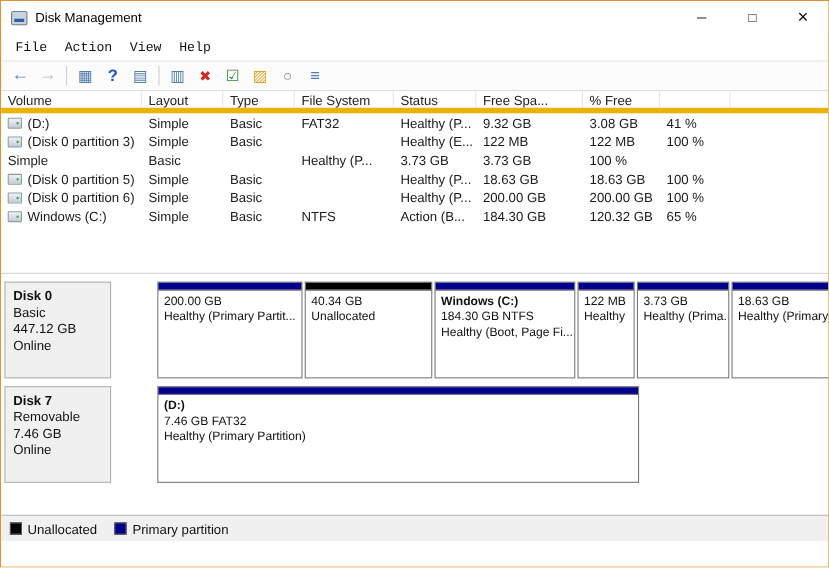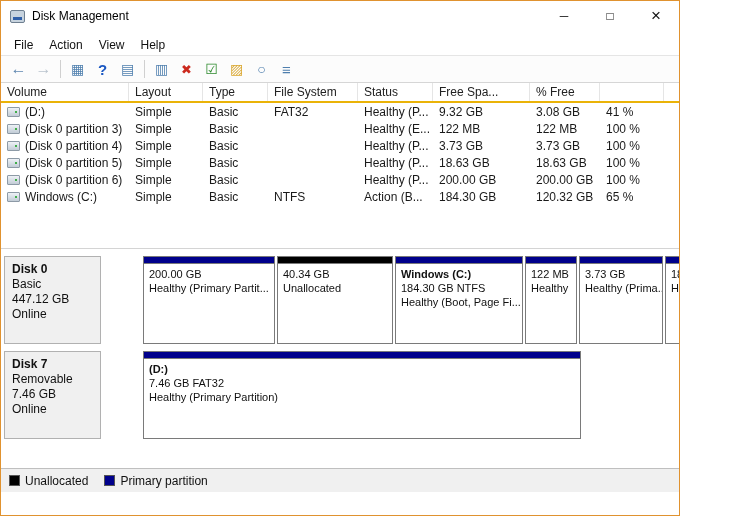--- a/index.html
+++ b/index.html
@@ -1,29 +1,29 @@
 <!DOCTYPE html>
 <html><head>
 <meta charset="utf-8">
 <style>
   * { margin:0; padding:0; box-sizing:border-box; }
   html,body { width:754px; height:516px; font-family:"Liberation Sans", sans-serif; background:#fff; }
-  .window { width:680px; height:516px; border:1px solid #e0922f; background:#fff; display:flex; flex-direction:column; overflow:hidden; }
+  .window { width:754px; height:516px; border:1px solid #e0922f; background:#fff; display:flex; flex-direction:column; overflow:hidden; }
 
   
   .titlebar { height:30px; flex:0 0 auto; display:flex; align-items:center; background:#fff; }
   .app-icon { width:15px; height:13px; margin:0 7px 0 9px; background:#c7d3de; border:1px solid #6e7f90; border-radius:2px; position:relative; }
   .app-icon::after { content:""; position:absolute; left:2px; right:2px; bottom:2px; height:3px; background:#2f5fa8; }
   .title-text { font-size:12px; color:#000; }
   .win-controls { margin-left:auto; display:flex; height:100%; }
   .win-btn { width:46px; height:100%; display:flex; align-items:center; justify-content:center; font-size:12px; color:#111; }
   .win-btn.close-btn { font-size:17px; }
 
   
-  .menubar { height:24px; flex:0 0 auto; display:flex; align-items:flex-end; padding-left:5px; font-size:12px; color:#111; }
+  .menubar { height:24px; flex:0 0 auto; display:flex; align-items:center; padding-left:5px; font-size:12px; color:#111;font-family:Liberation Mono, monospace; }
   .menu-item { padding:3px 8px; }
 
   
   .toolbar { height:28px; flex:0 0 auto; display:flex; align-items:center; padding-left:5px; background:#fcfcfc; border-top:1px solid #e5e5e5; border-bottom:1px solid #d6d6d6; }
   .tb-btn { width:25px; height:22px; display:flex; align-items:center; justify-content:center; font-size:14px; }
   .tb-sep { width:1px; height:18px; background:#d0d0d0; margin:0 4px; }
   .ti0 { color:#5f87b0; font-size:16px; }
   .ti1 { color:#b9c3cd; font-size:16px; }
   .ti3 { color:#4f7fae; }
   .ti4 { color:#1a57c2; font-weight:bold; font-size:15px; }
@@ -31,21 +31,21 @@
   .ti7 { color:#4f7fae; }
   .ti8 { color:#cc2a1e; font-size:13px; }
   .ti9 { color:#2e8b2e; }
   .ti10 { color:#d9a62e; }
   .ti11 { color:#4f7fae; font-weight:bold; }
   .ti12 { color:#4f7fae; font-size:15px; }
 
   
   .table-pane { height:165px; flex:0 0 auto; font-size:12px; color:#1a1a1a; background:#fff; }
   .trow { display:grid; grid-template-columns:128px 74px 65px 90px 75px 97px 70px 64px 1fr; align-items:center; }
-  .thead { height:20px; border-bottom:2px solid #eab308; }
+  .thead { height:20px; border-bottom:5px solid #eab308; }
   .thead .cell { border-right:1px solid #e5e5e5; height:100%; display:flex; align-items:center; padding:0 6px; white-space:nowrap; overflow:hidden; color:#222; }
   .vrow { height:17px; }
   .vrow .cell { padding:0 6px; white-space:nowrap; overflow:hidden; }
   .vol-cell { display:flex; align-items:center; gap:5px; }
   .drive-icon { width:13px; height:10px; flex:0 0 auto; border:1px solid #8d9aa6; border-radius:1px; background:linear-gradient(#eef2f6,#c2ccd6); position:relative; }
   .drive-icon::after { content:""; position:absolute; right:2px; top:3px; width:2px; height:2px; background:#3fae49; }
 
   
   .graph-pane { flex:1 1 auto; border-top:1px solid #d4d4d4; padding:7px 3px 0 3px; background:#fff; overflow:hidden; }
   .disk-row { display:flex; height:88px; margin-bottom:7px;gap:38px; }
@@ -142,24 +142,20 @@
       <div class="cell">Basic</div>
       <div class="cell"></div>
       <div class="cell">Healthy (E...</div>
       <div class="cell">122 MB</div>
       <div class="cell">122 MB</div>
       <div class="cell">100 %</div>
       <div class="cell"></div>
     </div>
 
     <div class="trow vrow">
-      <div class="cell vol-cell">
-          <span class="drive-icon"></span>
-          <span>(Disk 0 partition 4)</span>
-        </div>
       <div class="cell">Simple</div>
       <div class="cell">Basic</div>
       <div class="cell"></div>
       <div class="cell">Healthy (P...</div>
       <div class="cell">3.73 GB</div>
       <div class="cell">3.73 GB</div>
       <div class="cell">100 %</div>
       <div class="cell"></div>
     </div>
 

